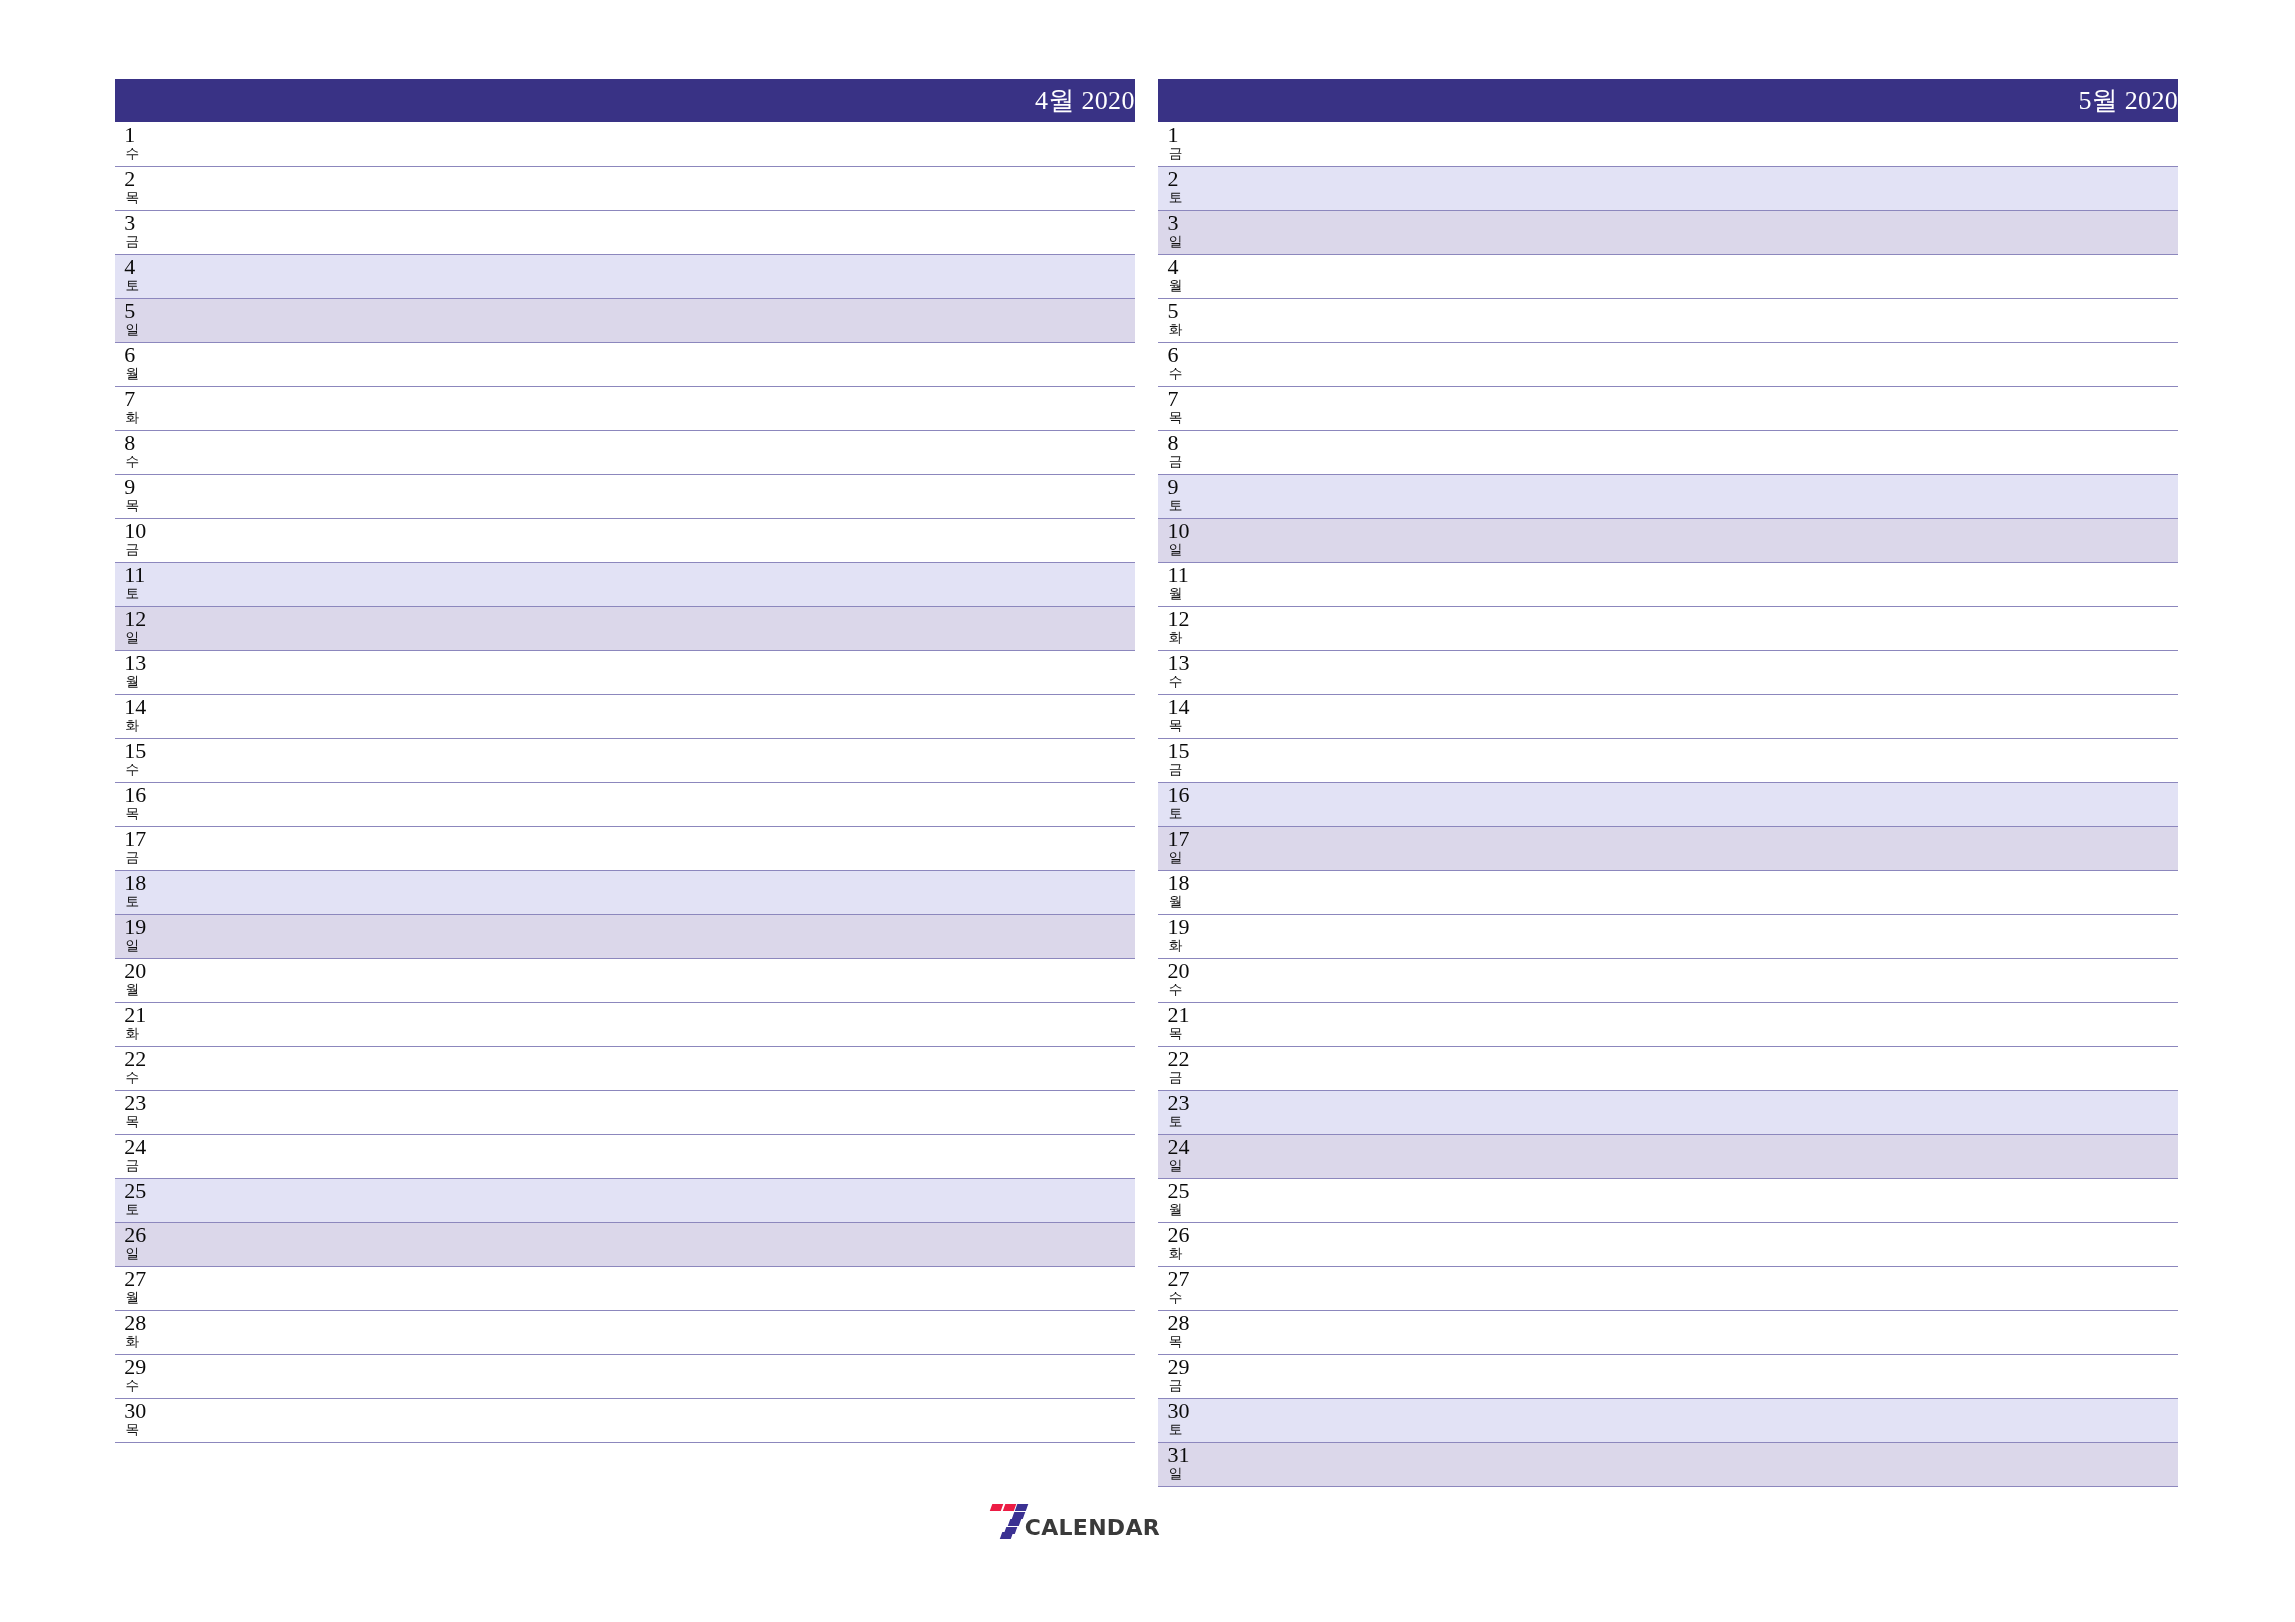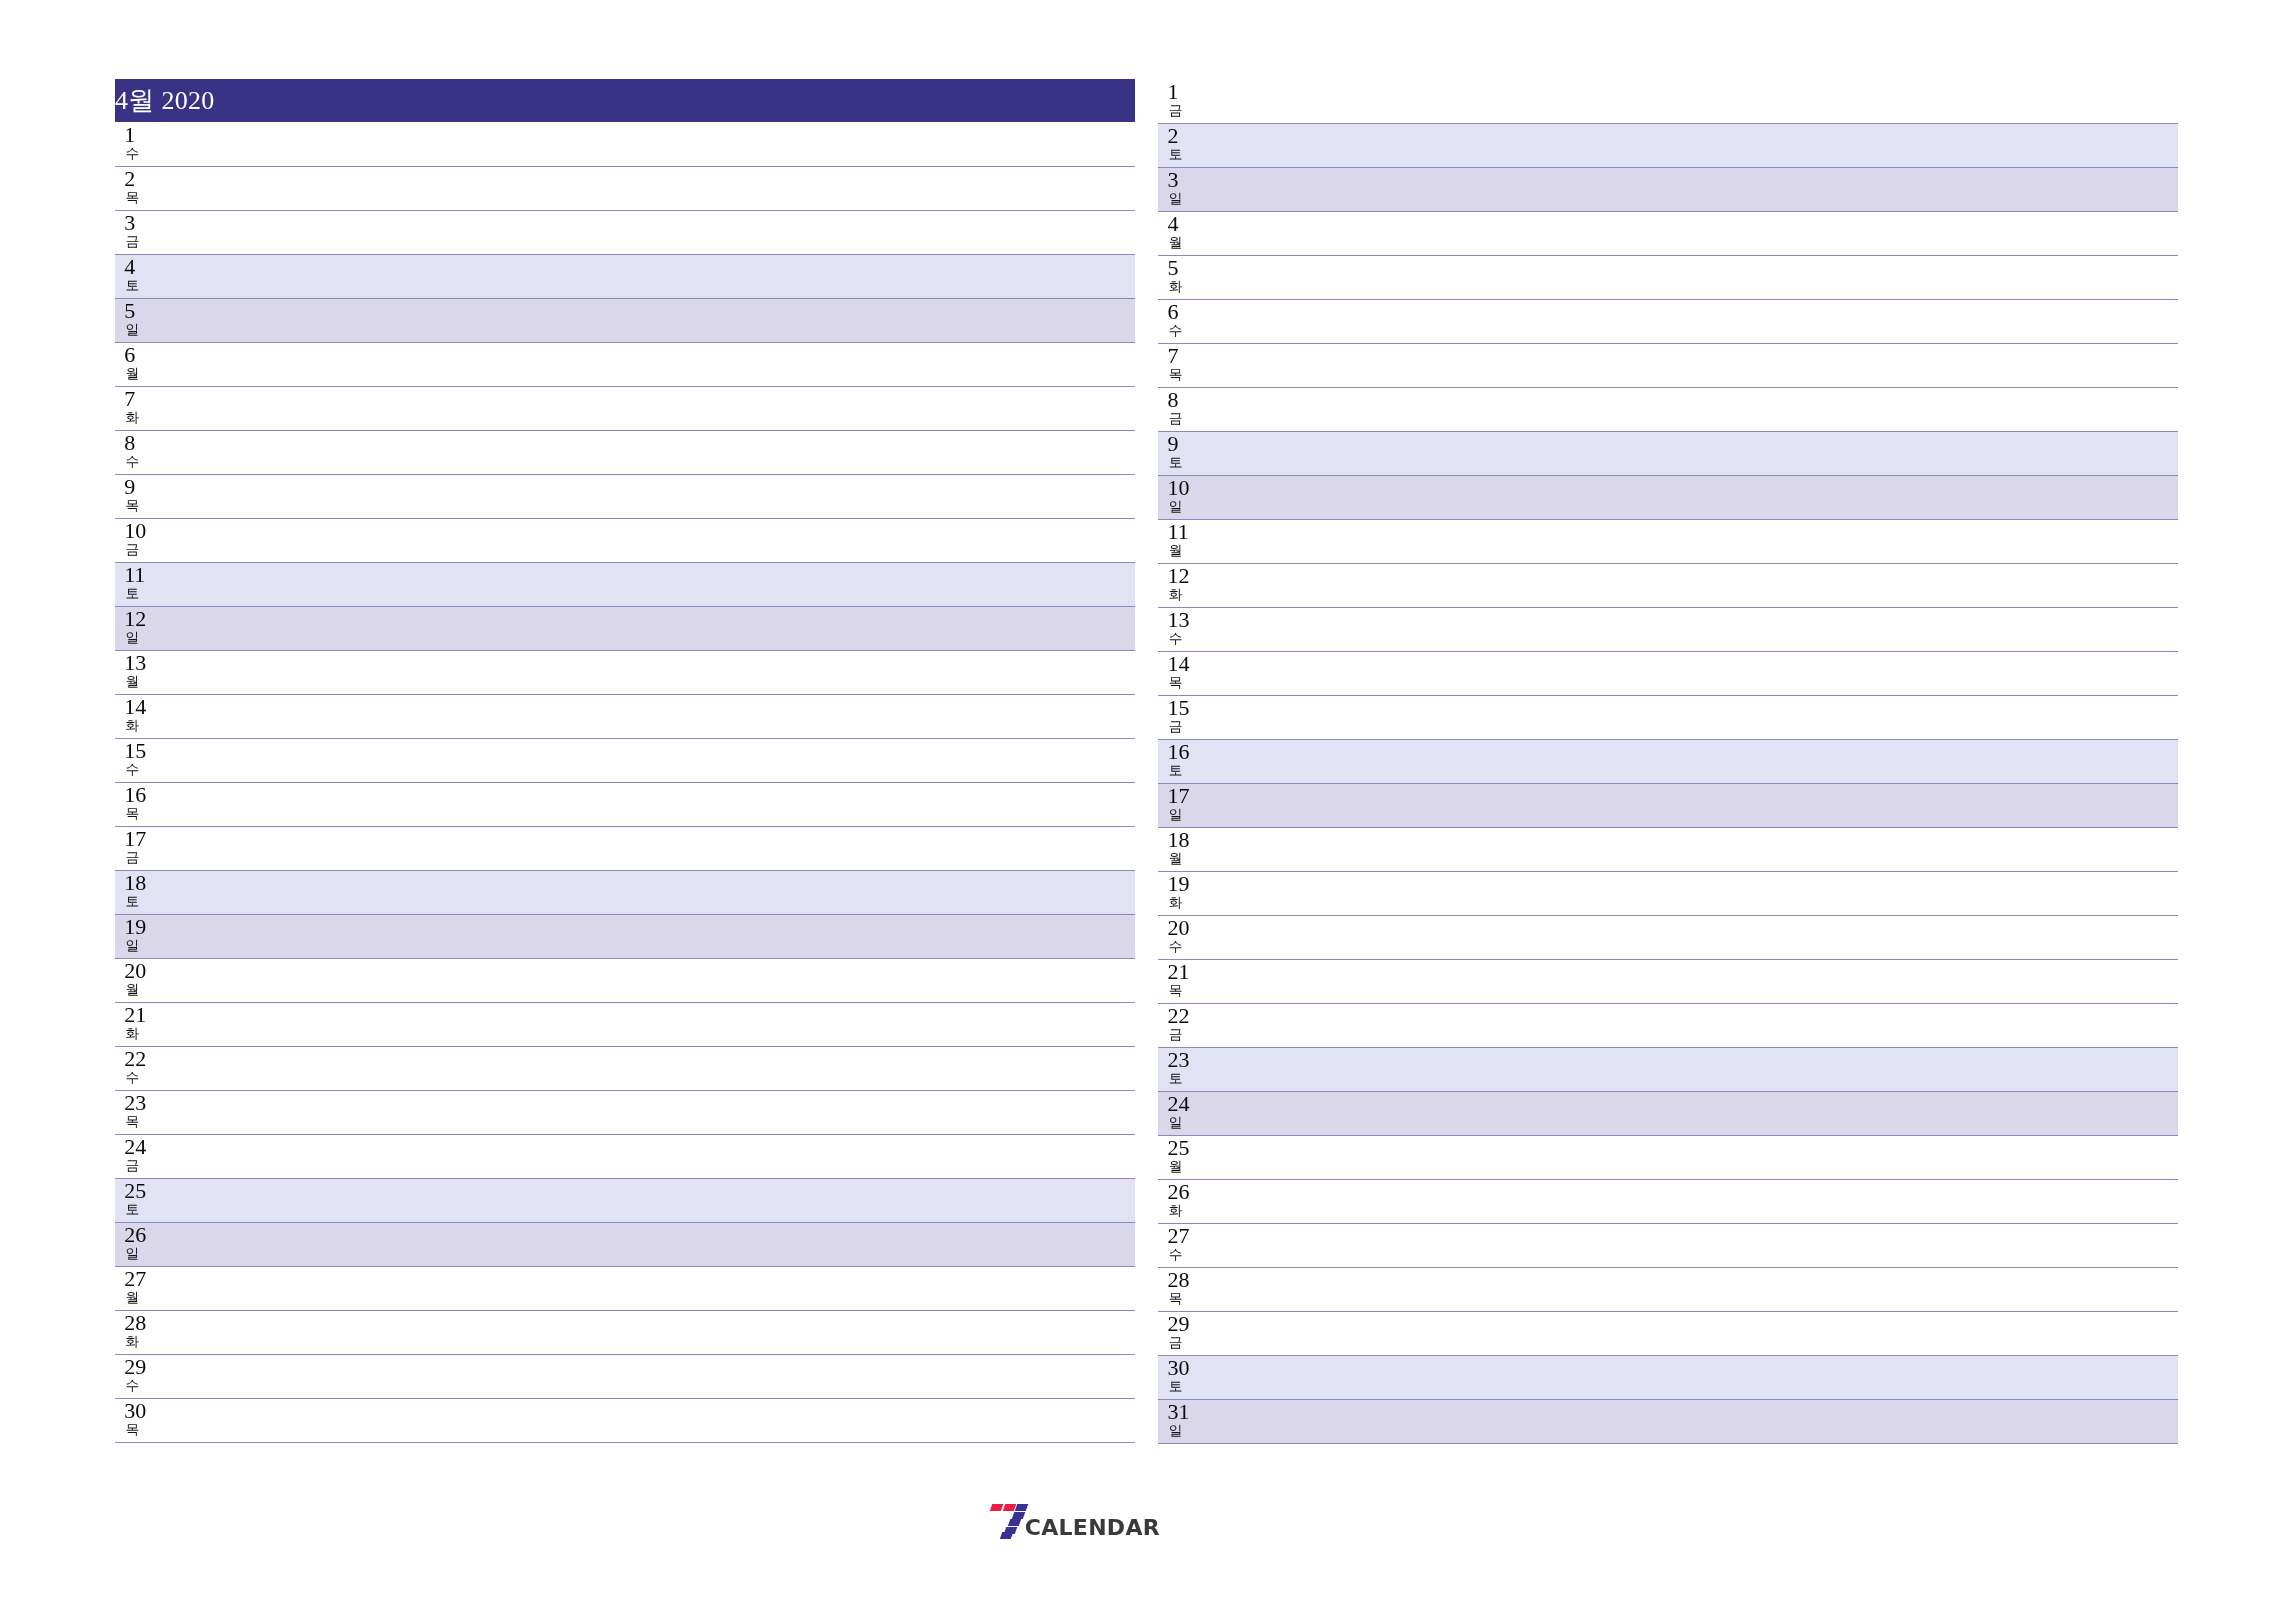--- a/index.html
+++ b/index.html
@@ -36,21 +36,21 @@
     flex: 1 1 0;
     display: flex;
     flex-direction: column;
   }
 
   .month-header {
     background: #393285;
     height: 43px;
     display: flex;
     align-items: center;
-    justify-content: flex-start;
+    justify-content: flex-end;
     color: #ffffff;
     font-size: 26px;
     letter-spacing: 0.3px;
     font-family: "Liberation Serif", "DejaVu Serif", serif;
   }
 
   .days {
     display: flex;
     flex-direction: column;
     border-top: 1.3px solid #ffffff;
@@ -286,20 +286,23 @@
           </div>
           <div class="day">
             <span class="dnum">30</span>
             <span class="dwd">목</span>
             <span class="innerline"></span>
           </div>
         </div>
     </div>
 
     <div class="month">
+      <div class="month-header">
+        <span>5월 2020</span>
+      </div>
       <div class="days">
           <div class="day">
             <span class="dnum">1</span>
             <span class="dwd">금</span>
             <span class="innerline"></span>
           </div>
           <div class="day sat">
             <span class="dnum">2</span>
             <span class="dwd">토</span>
             <span class="innerline"></span>

